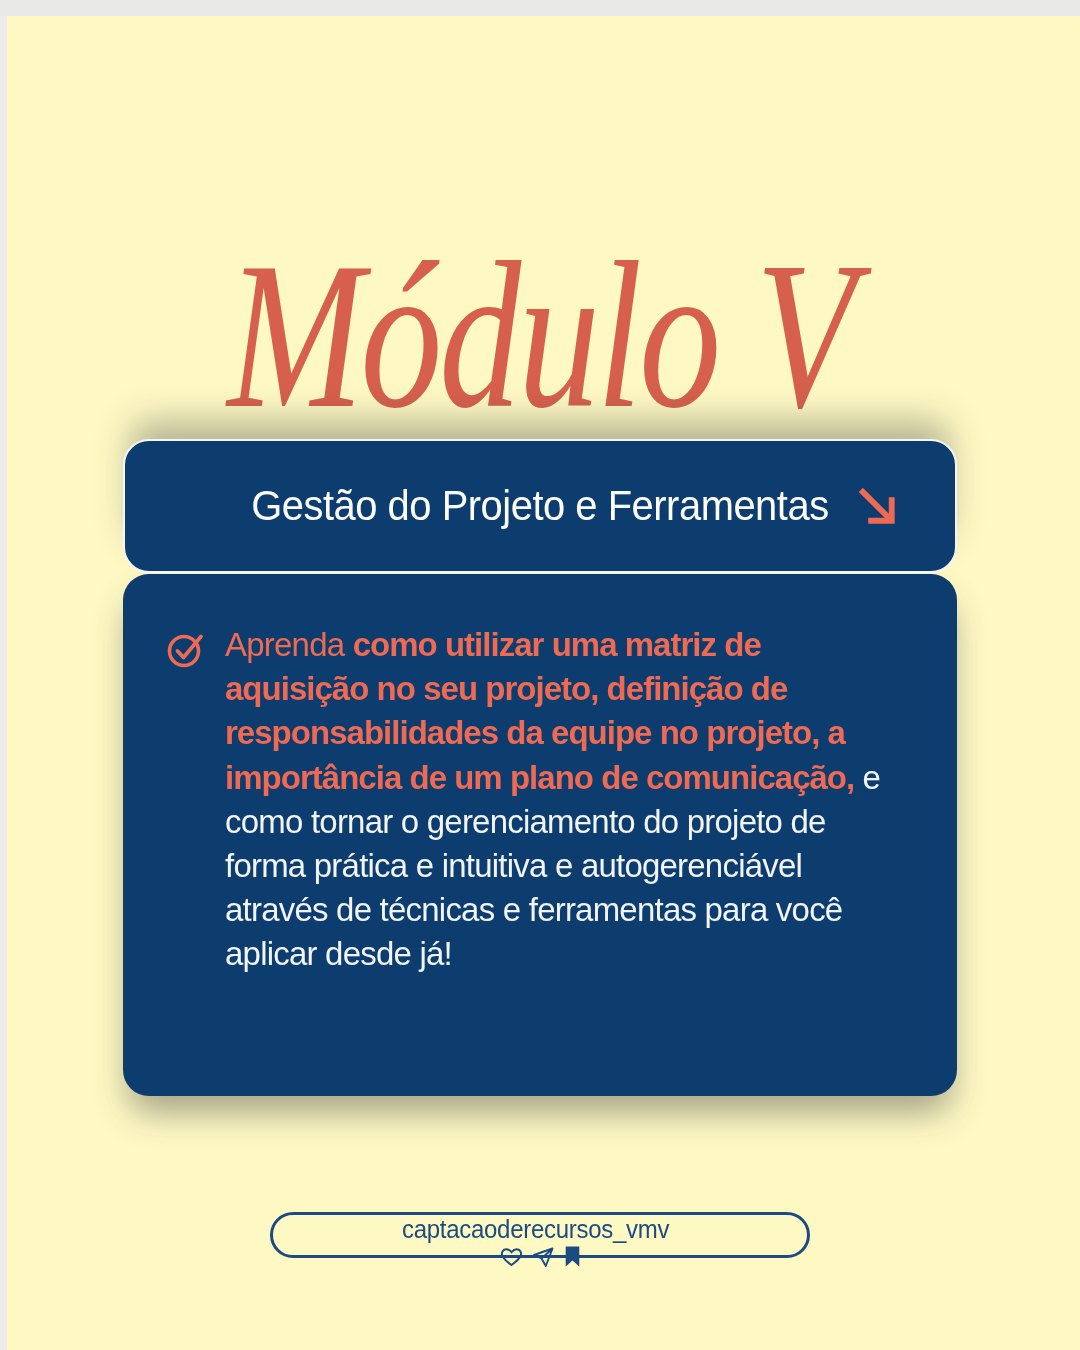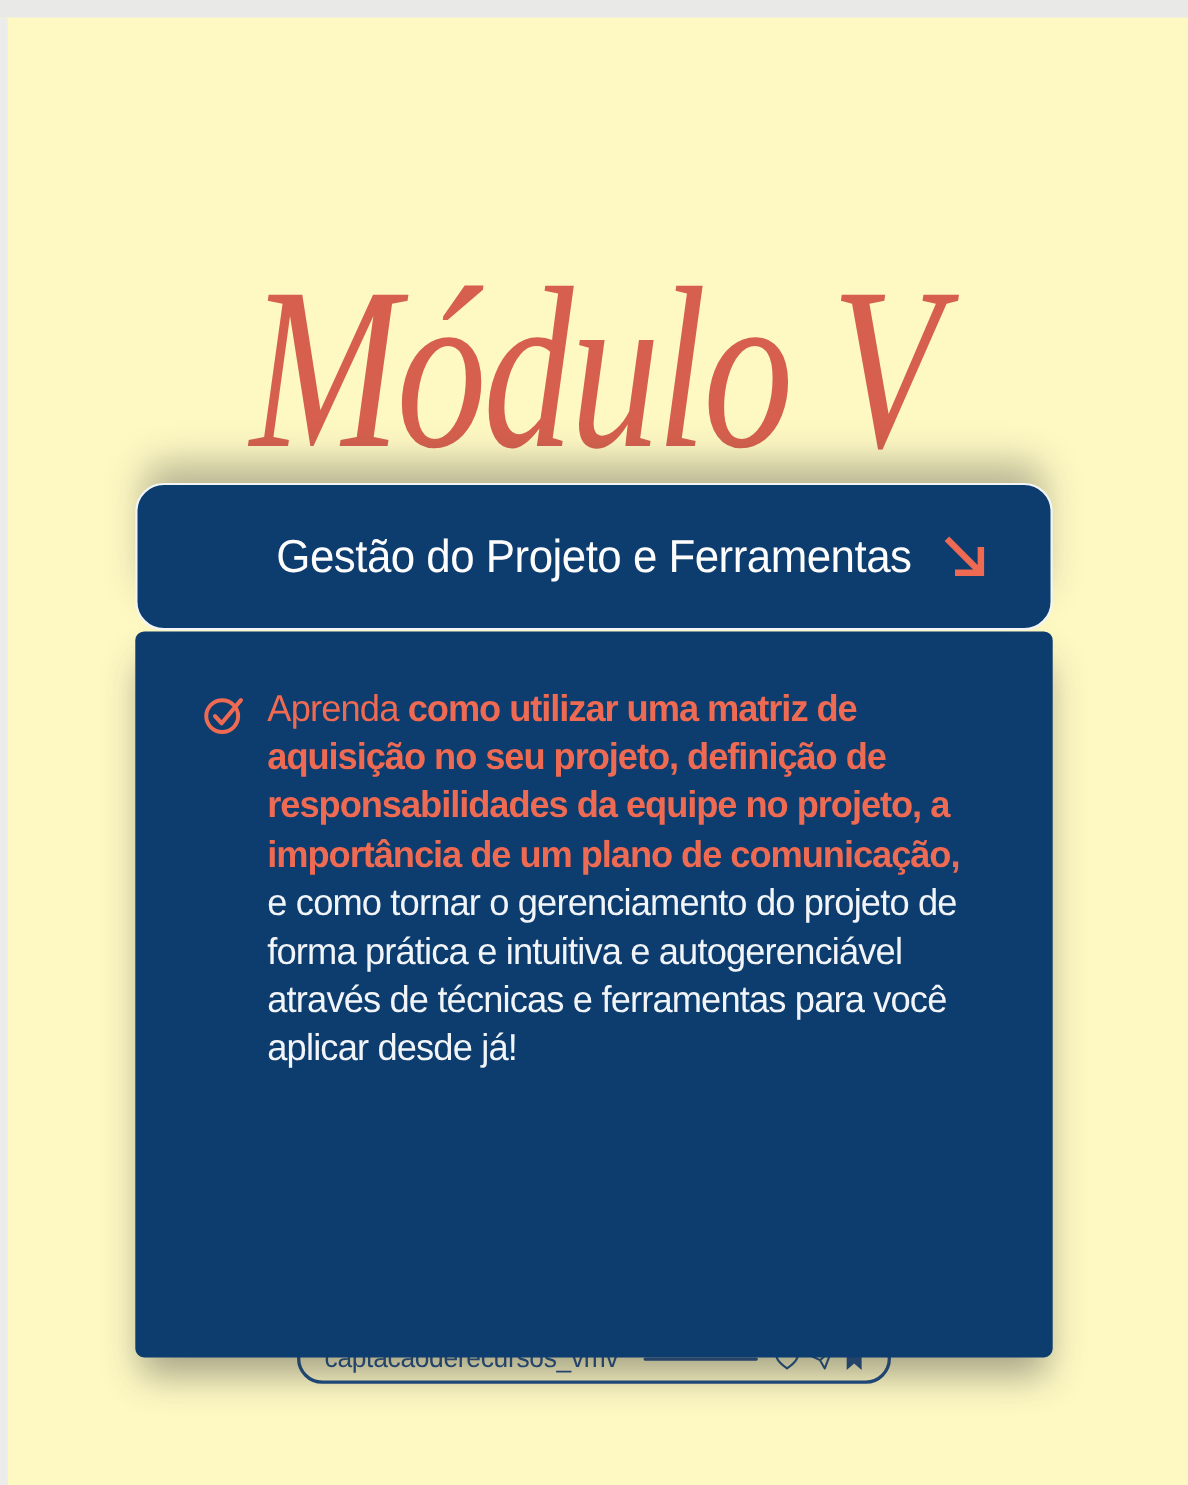--- a/index.html
+++ b/index.html
@@ -70,26 +70,26 @@
     display: flex;
     align-items: center;
     justify-content: center;
   }
   
   .body-card {
     position: absolute;
     left: 123px;
     top: 558px;
     width: 834px;
-    height: 660px;
+    height: 522px;
     background: #0d3c6e;
-    border-radius: 8px;
+    border-radius: 26px;
     box-shadow: 0 22px 34px -6px rgba(55, 55, 60, 0.45);
     z-index: 2;
-    padding: 48px 56px 0 60px;
+    padding: 48px 56px 0 42px;
   }
   .body-row {
     display: flex;
     align-items: flex-start;
   }
   .check-wrap {
     flex: 0 0 auto;
     width: 42px;
     height: 42px;
     margin-top: 6px;
@@ -115,20 +115,21 @@
     top: 1196px;
     width: 540px;
     height: 46px;
     border: 3px solid #1b4b82;
     border-radius: 26px;
     display: flex;
     align-items: center;
     padding: 0 20px 0 22px;
     color: #1b4b82;
     background: transparent;
+    flex-direction: column;
   }
   .pill-handle {
     font-size: 25px;
     letter-spacing: -0.3px;
     white-space: nowrap;
     transform: scaleX(0.96);
     transform-origin: 0 50%;
   }
   .pill-line {
     flex: 1;

